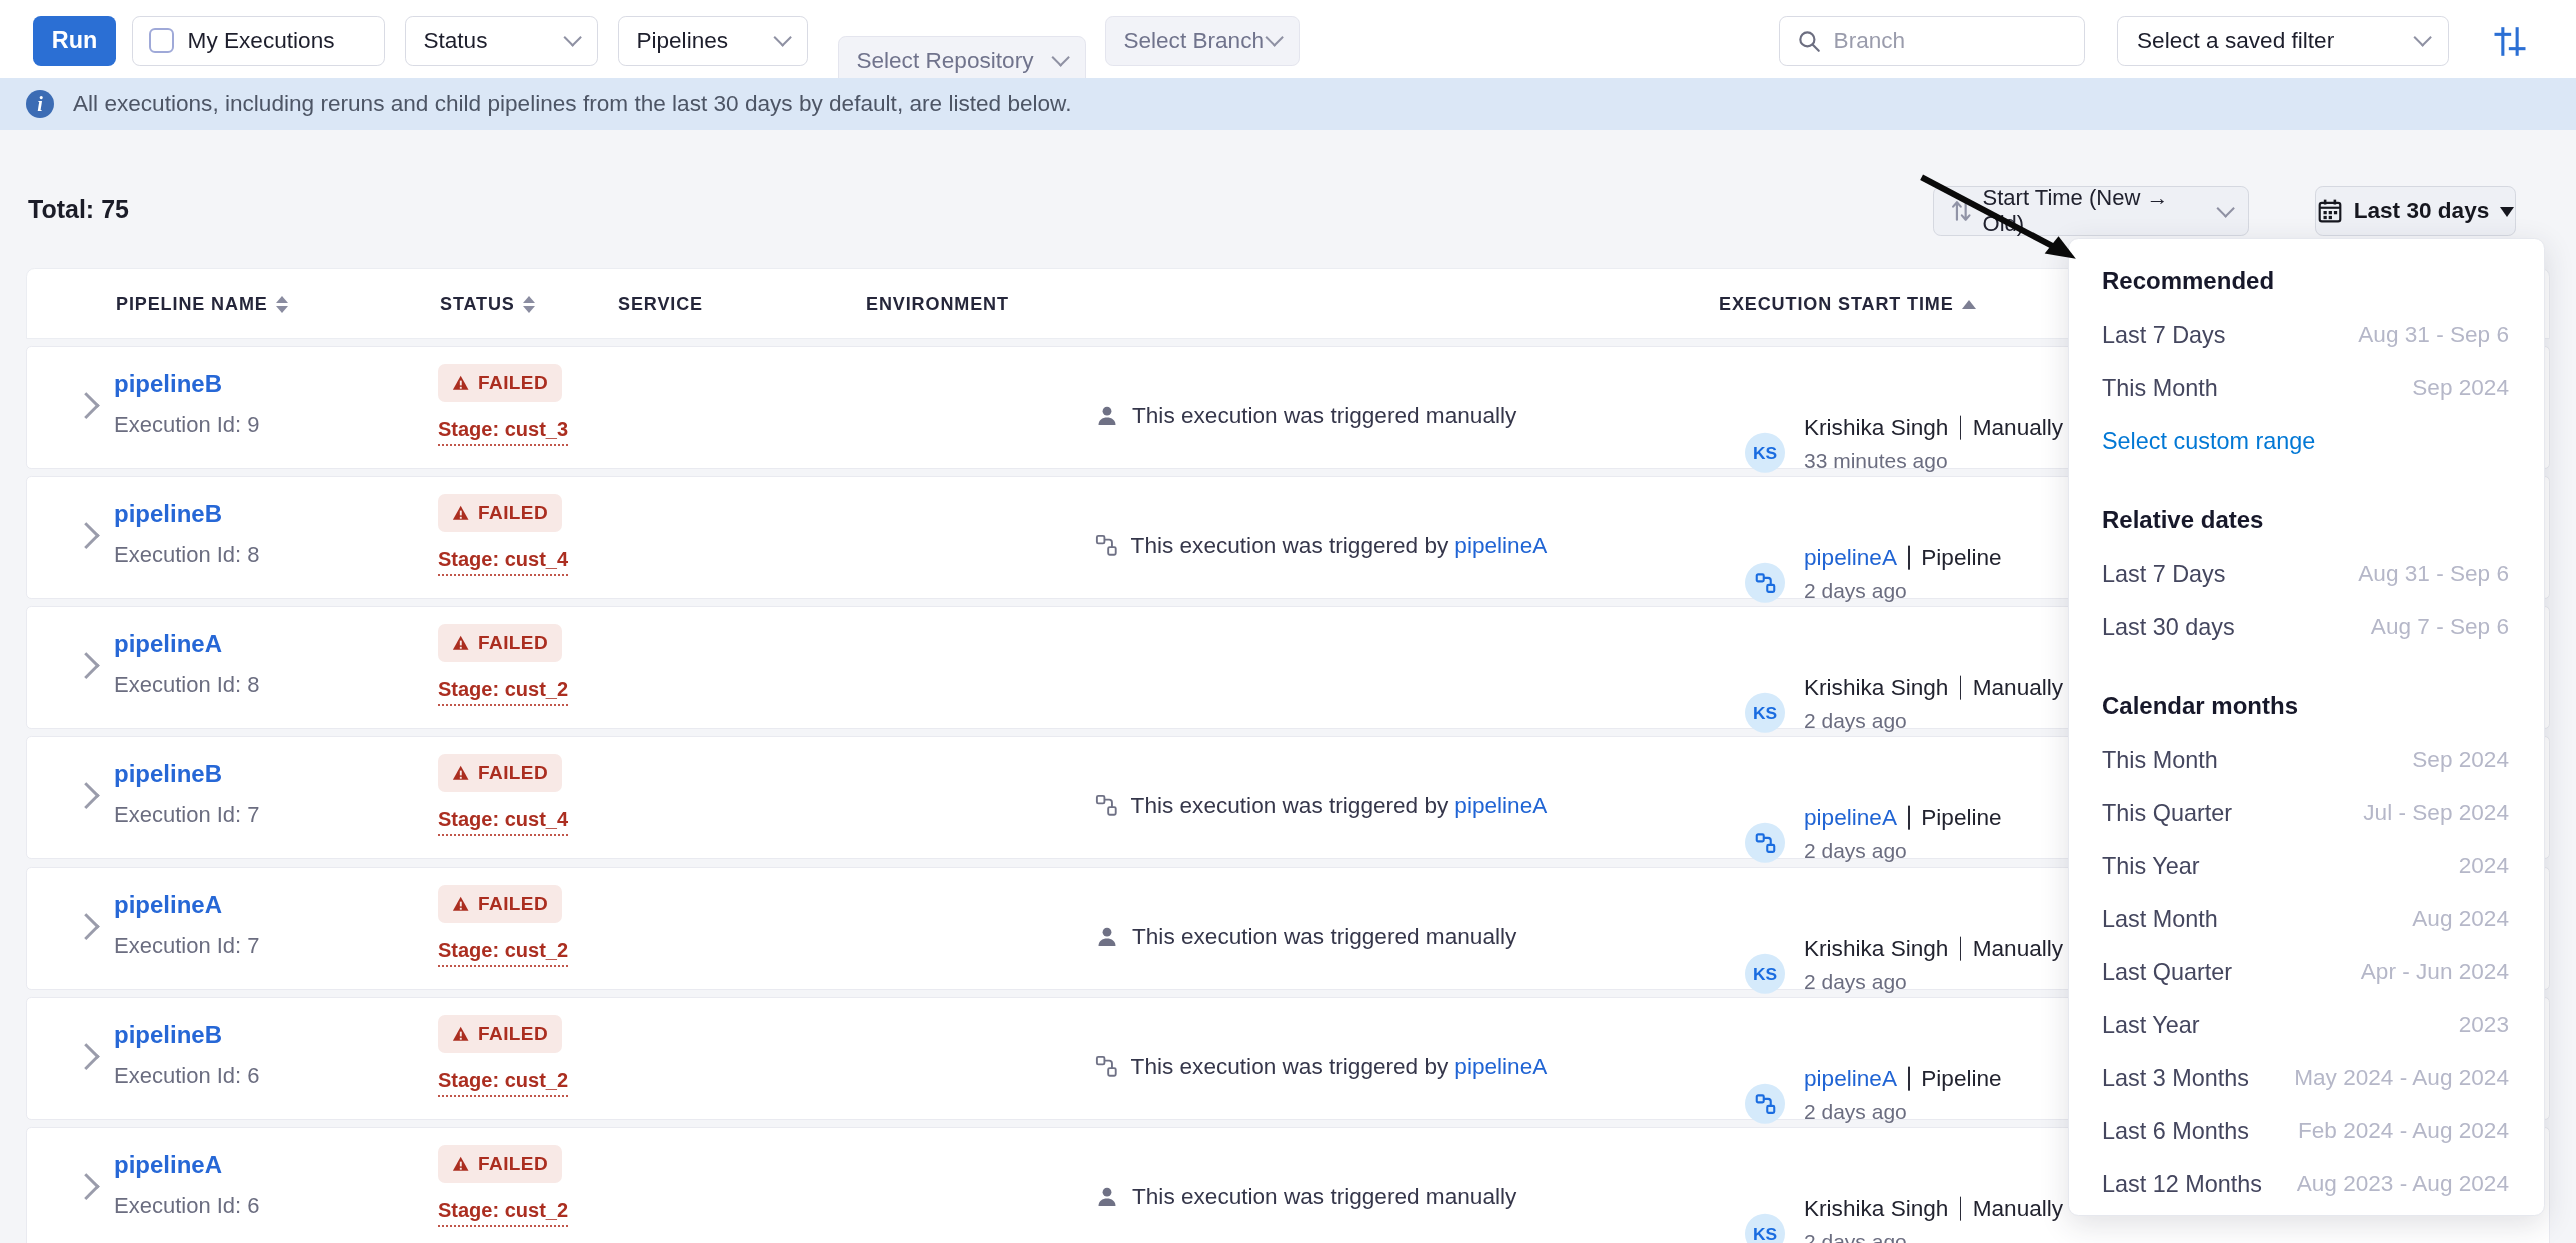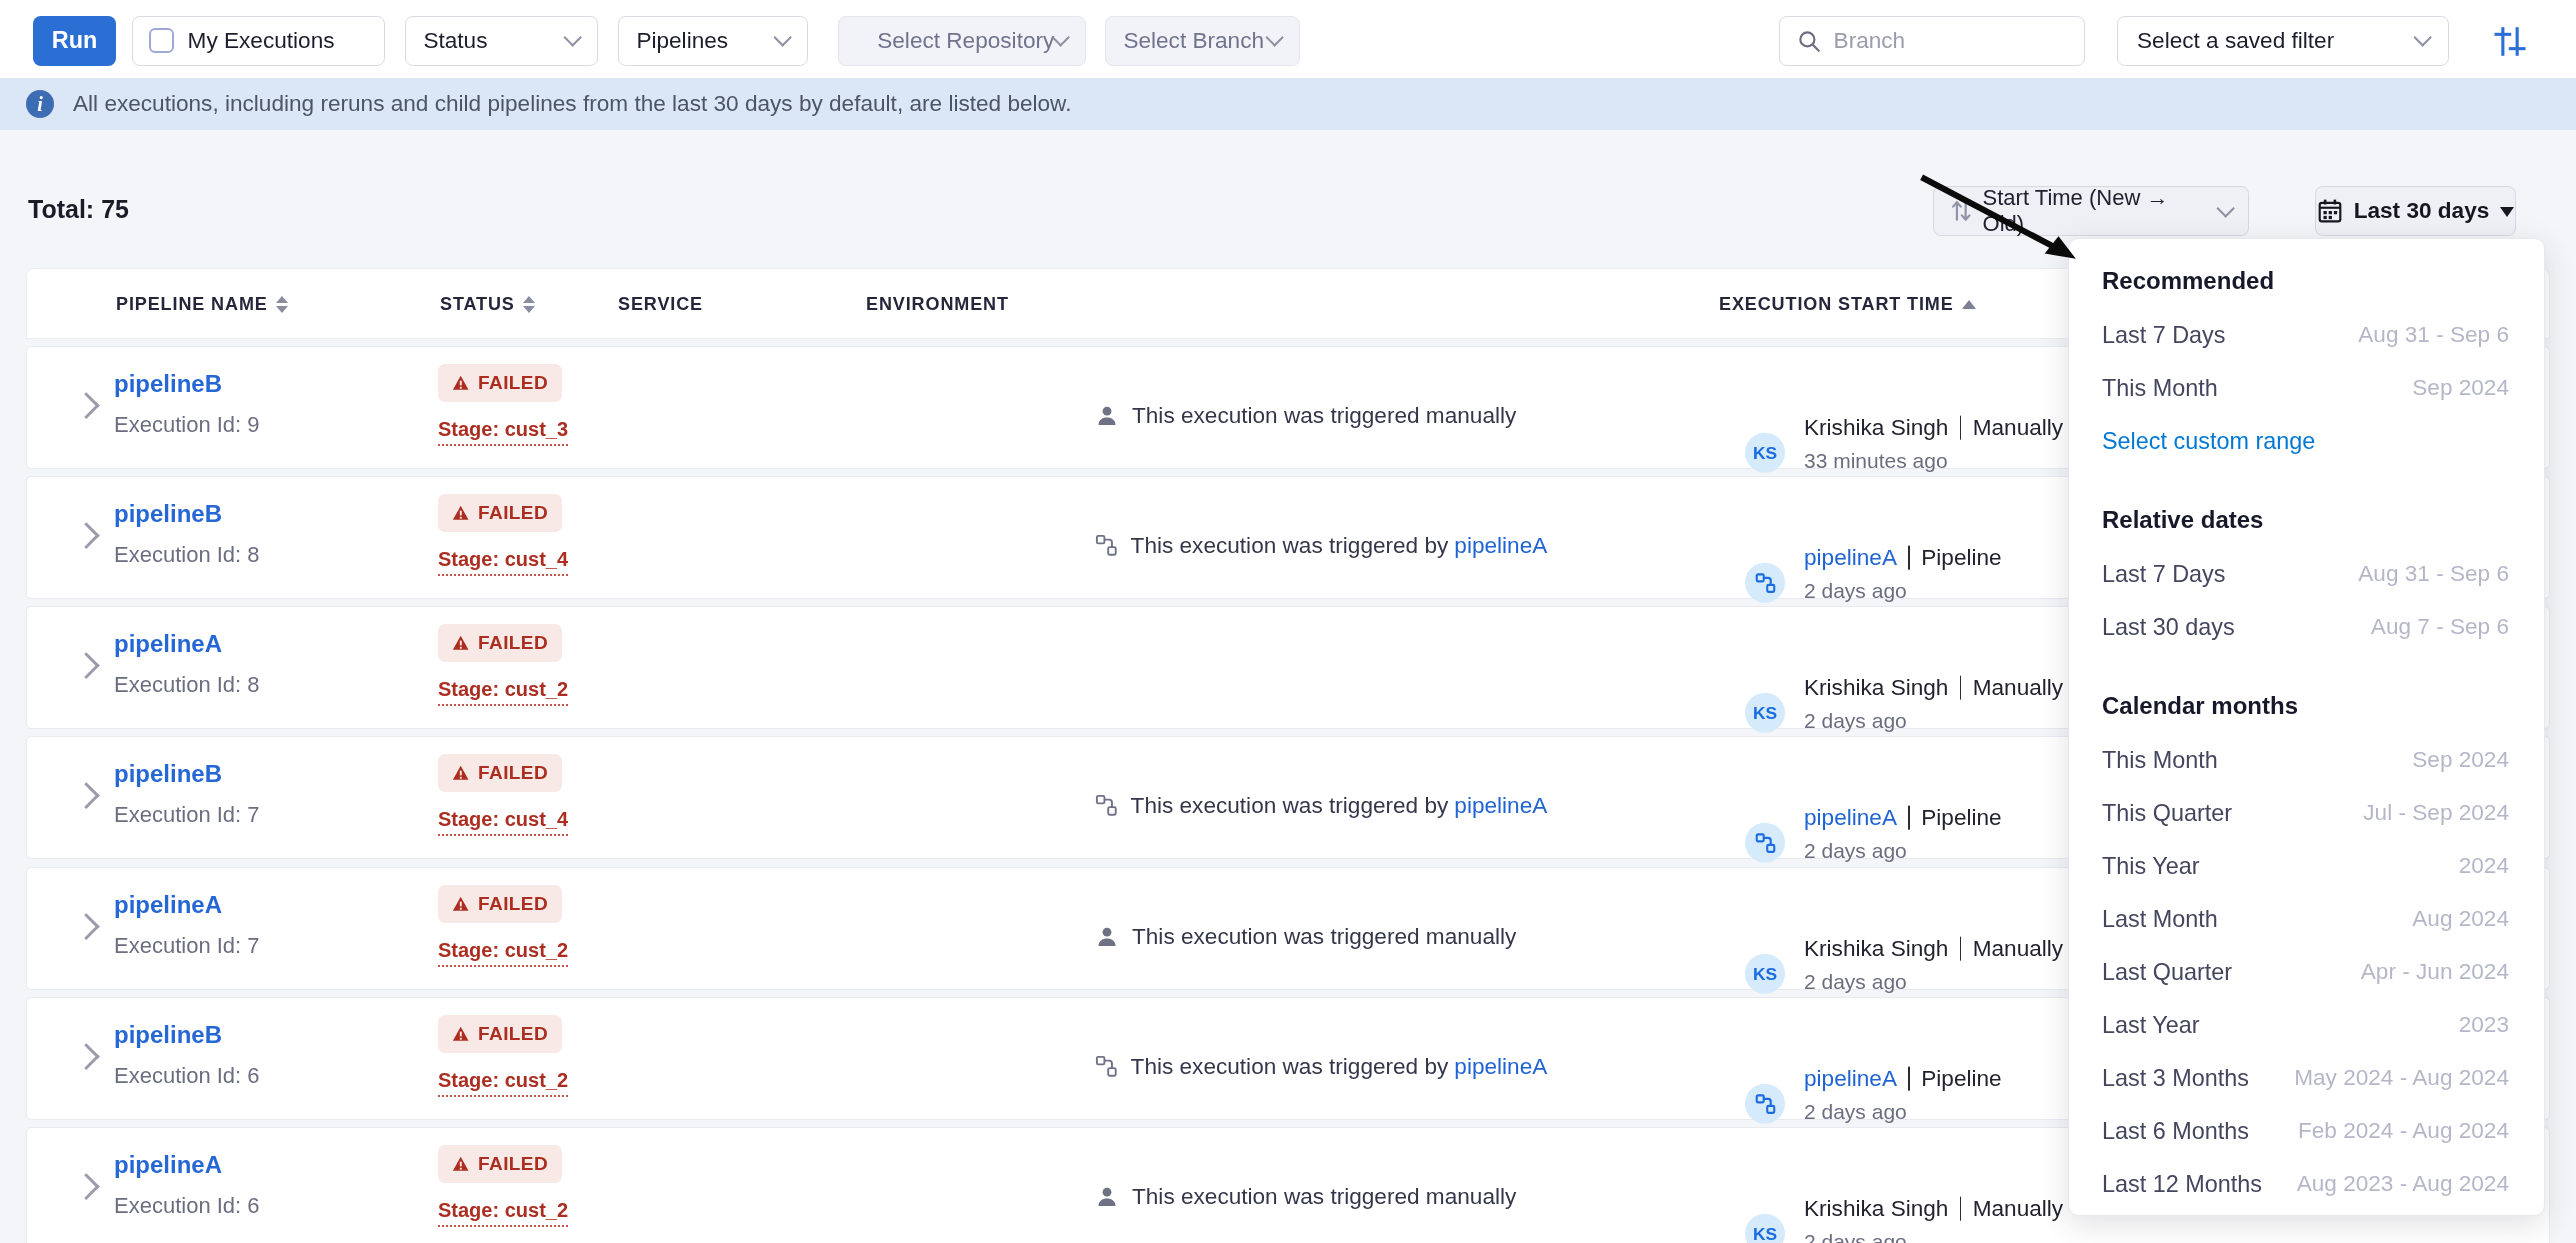--- a/index.html
+++ b/index.html
@@ -9,21 +9,21 @@
   
   .topbar{position:absolute;left:0;top:0;width:2576px;height:78px;background:#ffffff;}
   .ctl{position:absolute;top:15.6px;height:50px;box-sizing:border-box;border-radius:7.8px;display:flex;align-items:center;}
   .btn-run{left:33px;width:83px;background:#2b6fd4;justify-content:center;color:#fff;font-size:23.4px;font-weight:bold;cursor:pointer;}
   .boxed{background:#fff;border:1.3px solid #d9dbe4;}
   .muted-box{background:#f2f3f8;border:1.3px solid #e4e5ee;color:#70738c;}
   .ctl-myexec{left:132px;width:253px;padding:0 15.6px;gap:14px;font-size:22.6px;color:#1d1e2c;}
   .checkbox{width:25px;height:25px;border:2.2px solid #9fa9d8;border-radius:6px;background:#fff;box-sizing:border-box;}
   .ctl-status{left:405px;width:193px;padding:0 17.4px;font-size:22.6px;color:#1d1e2c;justify-content:space-between;}
   .ctl-pipelines{left:618px;width:190px;padding:0 17.4px;font-size:22.6px;color:#1d1e2c;justify-content:space-between;}
-  .ctl-repo{left:838px;width:248px;padding:0 17.4px;font-size:22.6px;justify-content:flex-end;}
+  .ctl-repo{left:838px;width:248px;padding:0 17.4px;font-size:22.6px;justify-content:space-between;margin-top:20px;}
   .ctl-branch{left:1105px;width:195px;padding:0 17.4px;font-size:22.6px;justify-content:space-between;}
   .ctl-search{left:1779px;width:306px;padding:0 15.6px;gap:12px;font-size:22.6px;}
   .search-placeholder{color:#9a9cac;}
   .ctl-saved{left:2117px;width:332px;padding:0 19px;font-size:22.6px;color:#1d1e2c;justify-content:space-between;}
   .chev{width:11.3px;height:11.3px;border-right:2.2px solid #8f91a3;border-bottom:2.2px solid #8f91a3;transform:rotate(45deg);margin-top:-5.2px;flex:none;}
   .filter-ic{position:absolute;left:2491px;top:26px;width:38px;height:31px;cursor:pointer;}
 
   
   .banner{position:absolute;left:0;top:78px;width:2576px;height:52px;background:#dbe7f6;display:flex;align-items:center;gap:19px;padding-left:26px;box-sizing:border-box;}
   .info-ic{width:28px;height:28px;border-radius:50%;background:#3c6cb4;color:#fff;font-size:20px;font-weight:bold;display:flex;align-items:center;justify-content:center;font-family:"Liberation Serif","DejaVu Serif",serif;font-style:italic;flex:none;}

